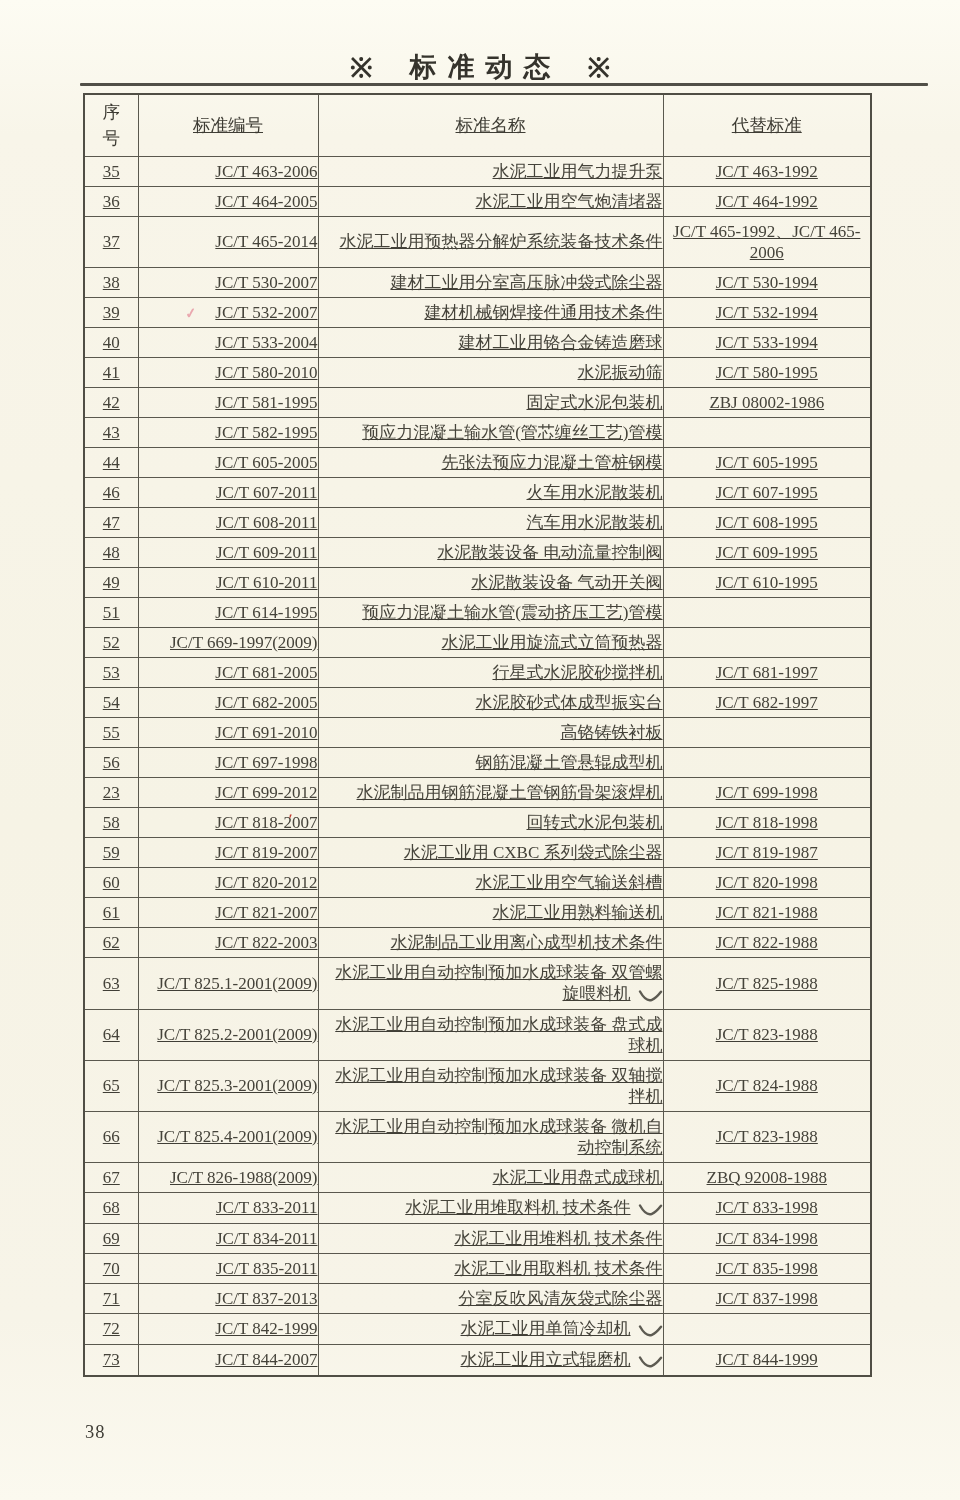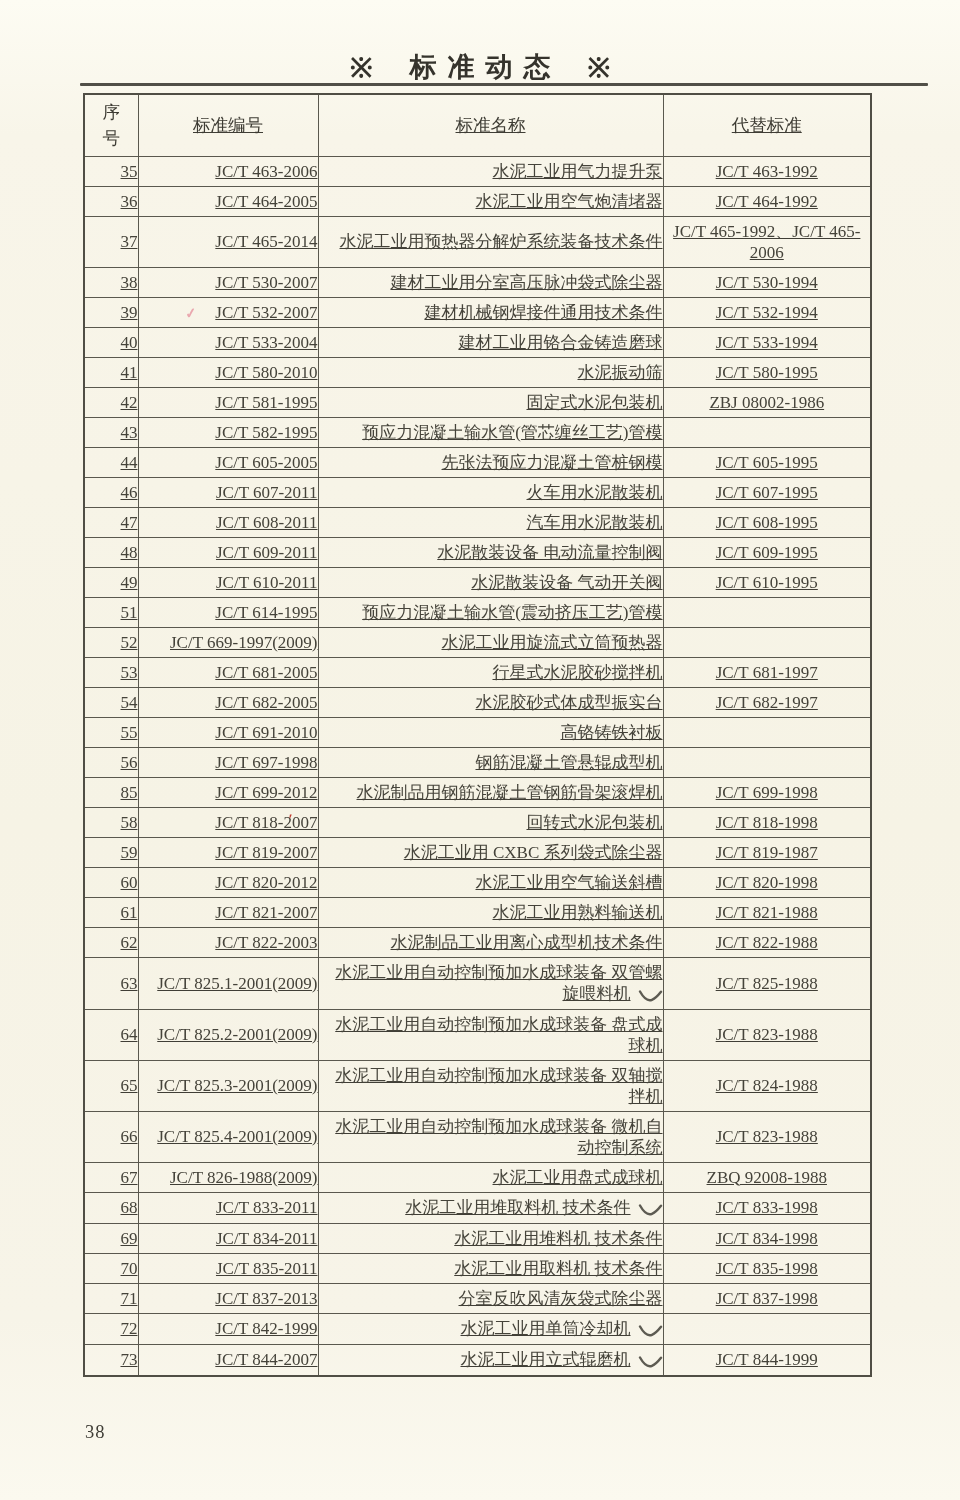--- a/index.html
+++ b/index.html
@@ -29,21 +29,21 @@
   }
   table.std th,table.std td{
     border:1.5px solid #5a584e;
     font-weight:normal;color:#45433a;
     font-size:17px;line-height:21px;
     padding:4px 0;
     overflow:hidden;
   }
   table.std th{height:38px;font-size:17.5px;color:#3d3b33;text-align:center;}
   th .vert{display:inline-block;width:1.15em;line-height:1.5;}
-  td.no{text-align:right;font-size:16.5px;}
+  td.no{text-align:center;font-size:16.5px;}
   td.code{text-align:right;padding-left:13px;padding-right:4px;font-size:16.5px;position:relative;}
   td.name{text-align:right;padding-left:14px;padding-right:8px;}
   td.replaces{text-align:center;font-size:16.5px;padding-left:6px;padding-right:6px;}
   .check{display:inline-block;margin-left:7px;vertical-align:-1px;}
   .check svg{display:inline-block;vertical-align:middle;}
   
   tr.annot-pink-tick td.code::after{
     content:"✓";position:absolute;left:46px;top:5px;
     color:rgba(231,154,164,0.85);font-size:14px;font-weight:bold;transform:rotate(-8deg);
   }
@@ -195,21 +195,21 @@
         <td class="name"><span>高铬铸铁衬板</span></td>
         <td class="replaces"></td>
       </tr>
       <tr>
         <td class="no">56</td>
         <td class="code">JC/T 697-1998</td>
         <td class="name"><span>钢筋混凝土管悬辊成型机</span></td>
         <td class="replaces"></td>
       </tr>
       <tr>
-        <td class="no">85</td>
+        <td class="no">23</td>
         <td class="code">JC/T 699-2012</td>
         <td class="name"><span>水泥制品用钢筋混凝土管钢筋骨架滚焊机</span></td>
         <td class="replaces">JC/T 699-1998</td>
       </tr>
       <tr class="annot-red-dot">
         <td class="no">58</td>
         <td class="code">JC/T 818-2007</td>
         <td class="name"><span>回转式水泥包装机</span></td>
         <td class="replaces">JC/T 818-1998</td>
       </tr>

